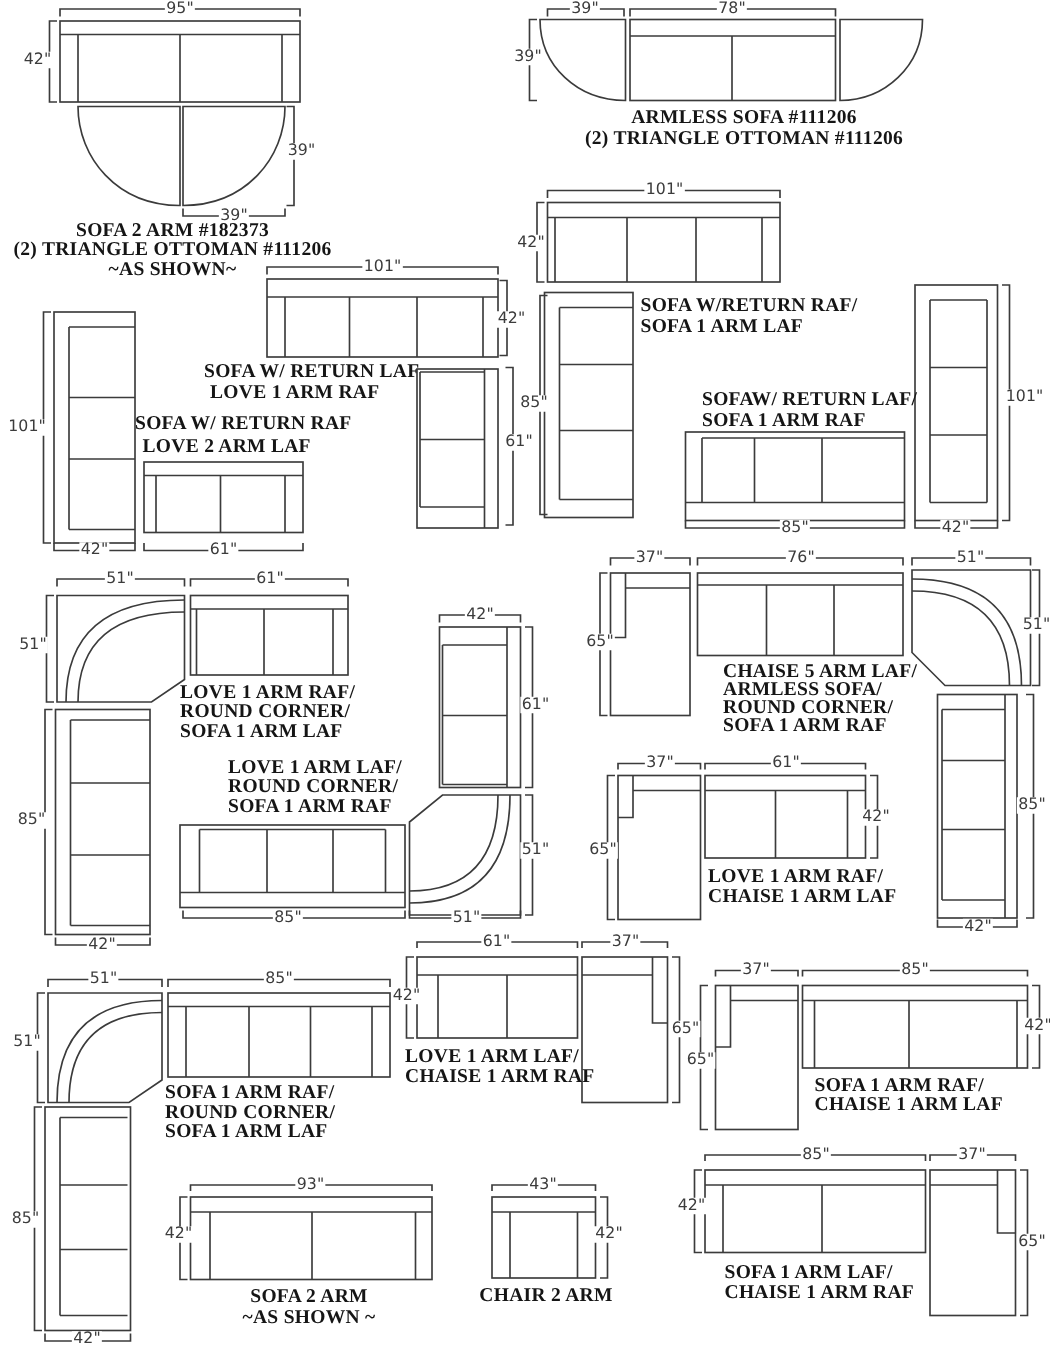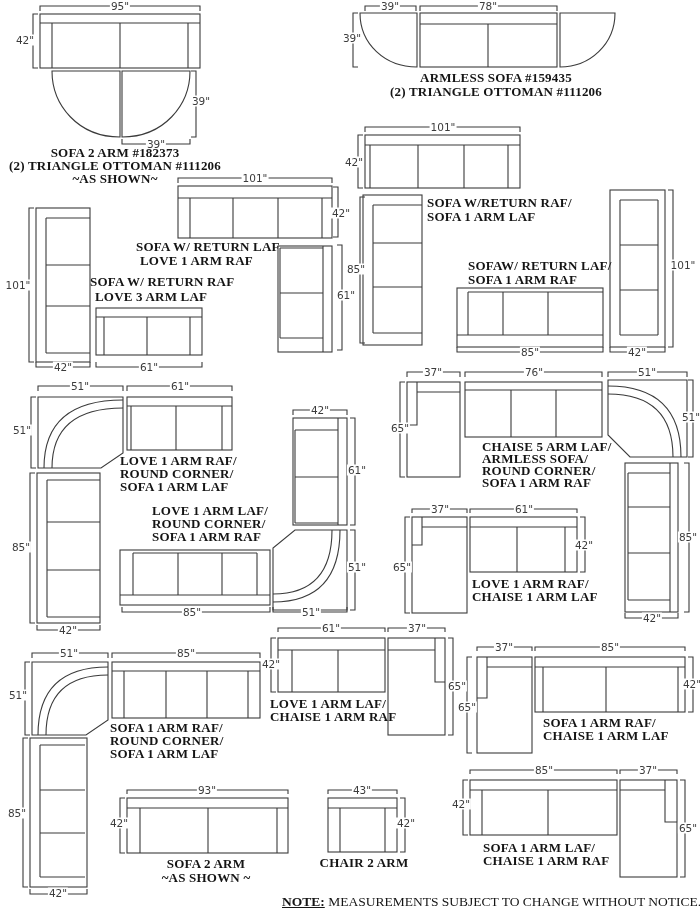--- a/index.html
+++ b/index.html
@@ -237,25 +237,25 @@
 
 <div class="dim" style="left:544px;top:770px">85"</div>
 <div class="dim" style="left:648px;top:770px">37"</div>
 <div class="dim" style="left:461px;top:804px">42"</div>
 <div class="dim" style="left:688px;top:828px">65"</div>
 
 <div class="cap ctr" style="left:115px;top:146px">SOFA 2 ARM #182373</div>
 <div class="cap ctr" style="left:115px;top:159px">(2) TRIANGLE OTTOMAN #111206</div>
 <div class="cap ctr" style="left:115px;top:172px">~AS SHOWN~</div>
 
-<div class="cap ctr" style="left:496px;top:71px">ARMLESS SOFA #159435</div>
+<div class="cap ctr" style="left:496px;top:71px">ARMLESS SOFA #111206</div>
 <div class="cap ctr" style="left:496px;top:85px">(2) TRIANGLE OTTOMAN #111206</div>
 
 <div class="cap" style="left:90px;top:275px">SOFA W/ RETURN RAF</div>
-<div class="cap" style="left:95px;top:290px">LOVE 3 ARM LAF</div>
+<div class="cap" style="left:95px;top:290px">LOVE 2 ARM LAF</div>
 
 <div class="cap" style="left:136px;top:240px">SOFA W/ RETURN LAF</div>
 <div class="cap" style="left:140px;top:254px">LOVE 1 ARM RAF</div>
 
 <div class="cap" style="left:427px;top:196px">SOFA W/RETURN RAF/</div>
 <div class="cap" style="left:427px;top:210px">SOFA 1 ARM LAF</div>
 
 <div class="cap" style="left:468px;top:259px">SOFAW/ RETURN LAF/</div>
 <div class="cap" style="left:468px;top:273px">SOFA 1 ARM RAF</div>
 
@@ -286,15 +286,14 @@
 <div class="cap" style="left:543px;top:729px">CHAISE 1 ARM LAF</div>
 
 <div class="cap ctr" style="left:206px;top:857px">SOFA 2 ARM</div>
 <div class="cap ctr" style="left:206px;top:871px">~AS SHOWN ~</div>
 
 <div class="cap ctr" style="left:364px;top:856px">CHAIR 2 ARM</div>
 
 <div class="cap" style="left:483px;top:841px">SOFA 1 ARM LAF/</div>
 <div class="cap" style="left:483px;top:854px">CHAISE 1 ARM RAF</div>
 
-<div class="note"><b>NOTE:</b>&nbsp;<span>MEASUREMENTS SUBJECT TO CHANGE WITHOUT NOTICE.</span></div>
 
 </div>
 
 </body></html>

